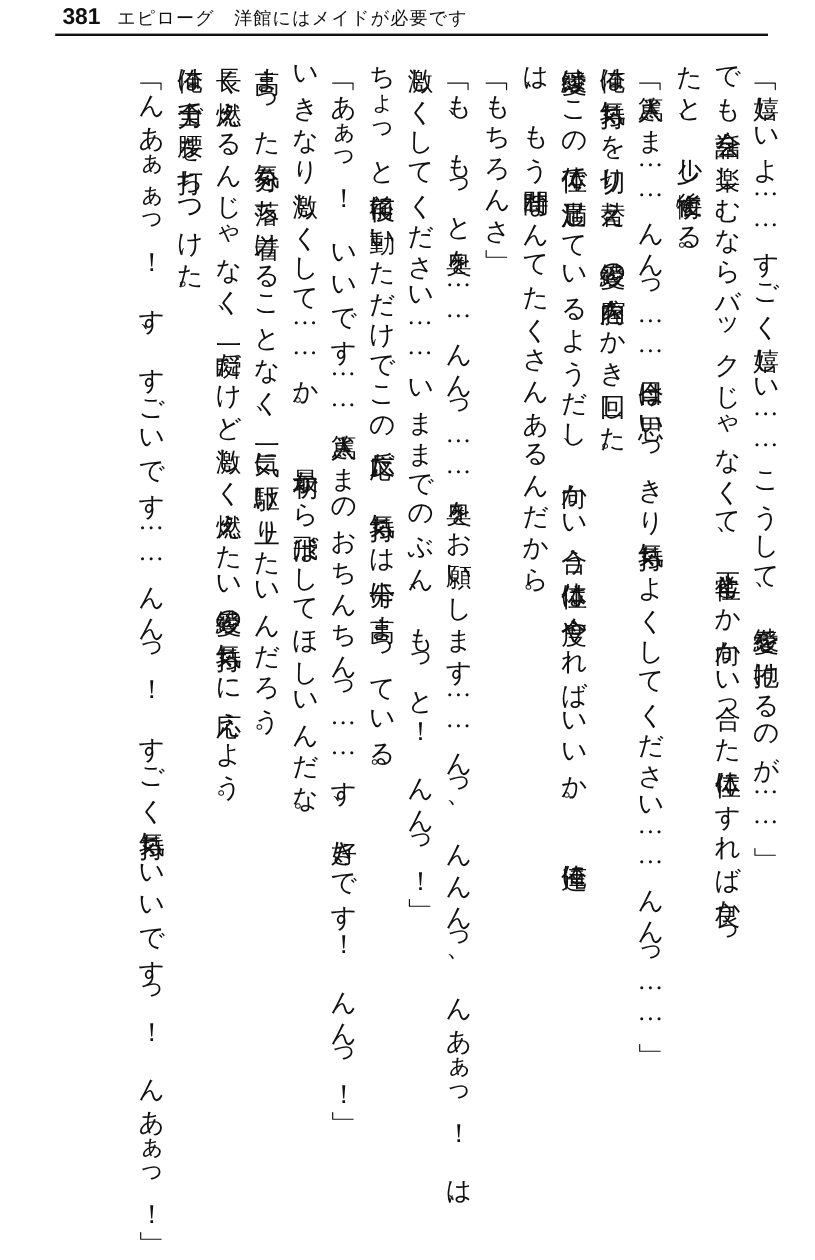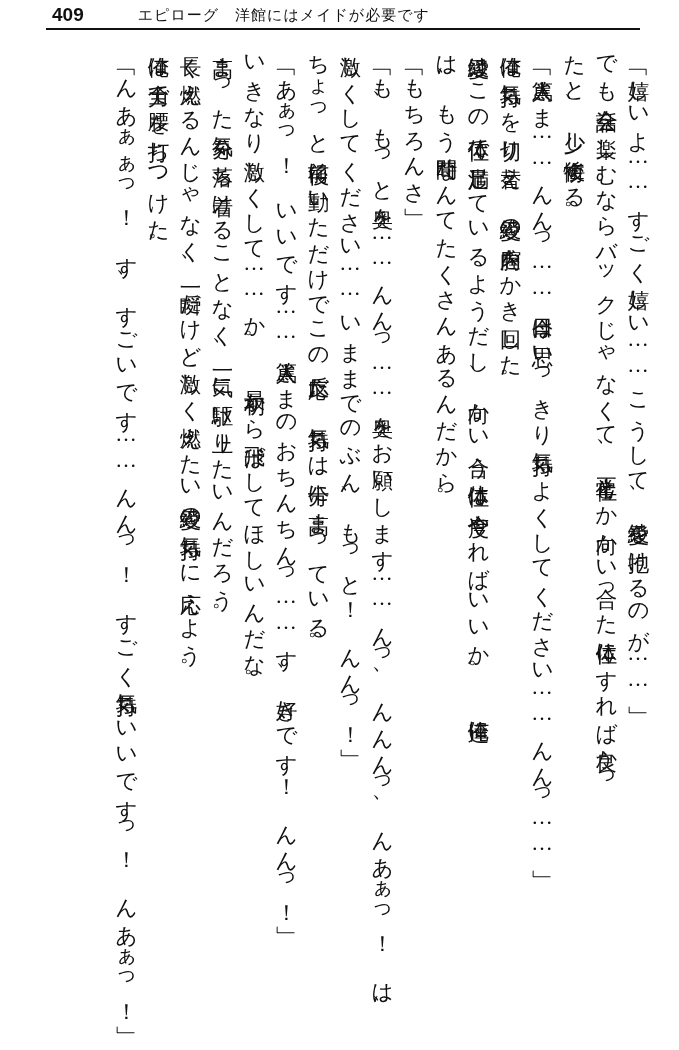--- a/index.html
+++ b/index.html
@@ -41,21 +41,20 @@
     letter-spacing: 0px;
     color: #111;
     margin-right: 14px;
   }
   .running-title {
     font-family: "Liberation Sans", sans-serif;
     font-size: 15px;
     color: #111;
     letter-spacing: 1px;
     white-space: nowrap;
-    margin-left: 40px;
   }
   .header-rule {
     position: absolute;
     top: 28px;
     left: 46px;
     width: 594px;
     height: 2px;
     background: #111;
   }
   
@@ -89,21 +88,21 @@
   .indent {
     padding-top: 22px;
   }
 </style>
 </head>
 <body>
 
 <div class="page">
 
   <div class="header">
-    <span class="page-number">409</span>
+    <span class="page-number">381</span>
     <span class="running-title">エピローグ　洋館にはメイドが必要です</span>
   </div>
   <div class="header-rule"></div>
 
   <div class="body-area">
       <div class="line indent">「嬉しいよ……すごく嬉しい……こうして、綾愛を抱けるのが……」</div>
       <div class="line">でも会話を楽しむならバックじゃなくて、正常位とか向かい合った体位にすれば良かっ</div>
       <div class="line">たと、少し後悔する。</div>
       <div class="line indent">「篤人さま……んんっ……今日は思いっきり気持ちよくしてください……んんっ……」</div>
       <div class="line">俺は気持ちを切り替え、綾愛の膣内をかき回した。</div>

